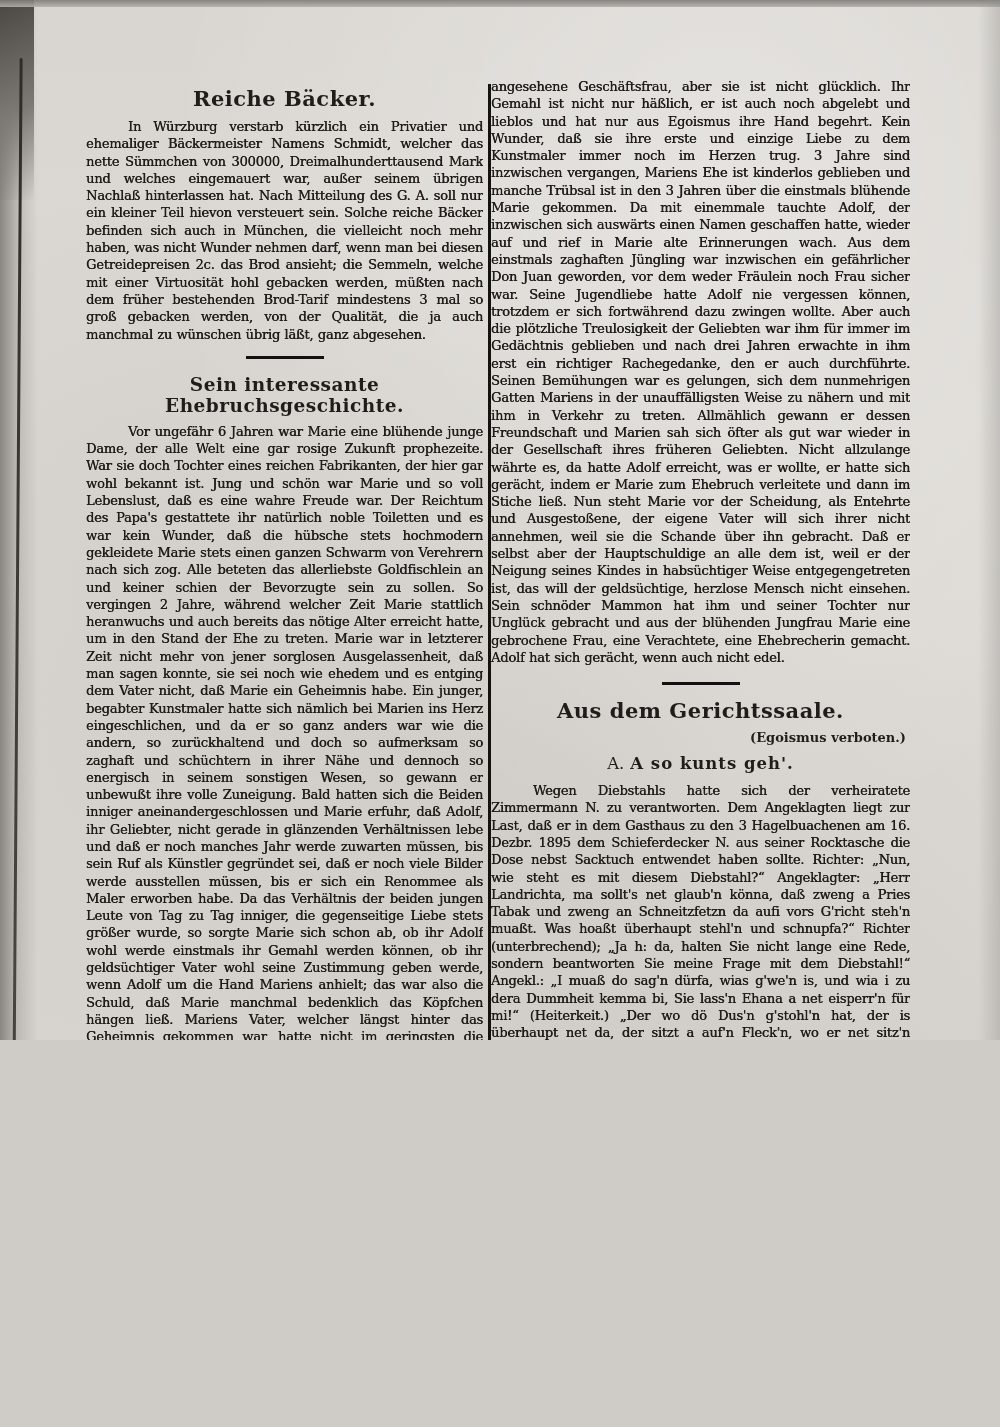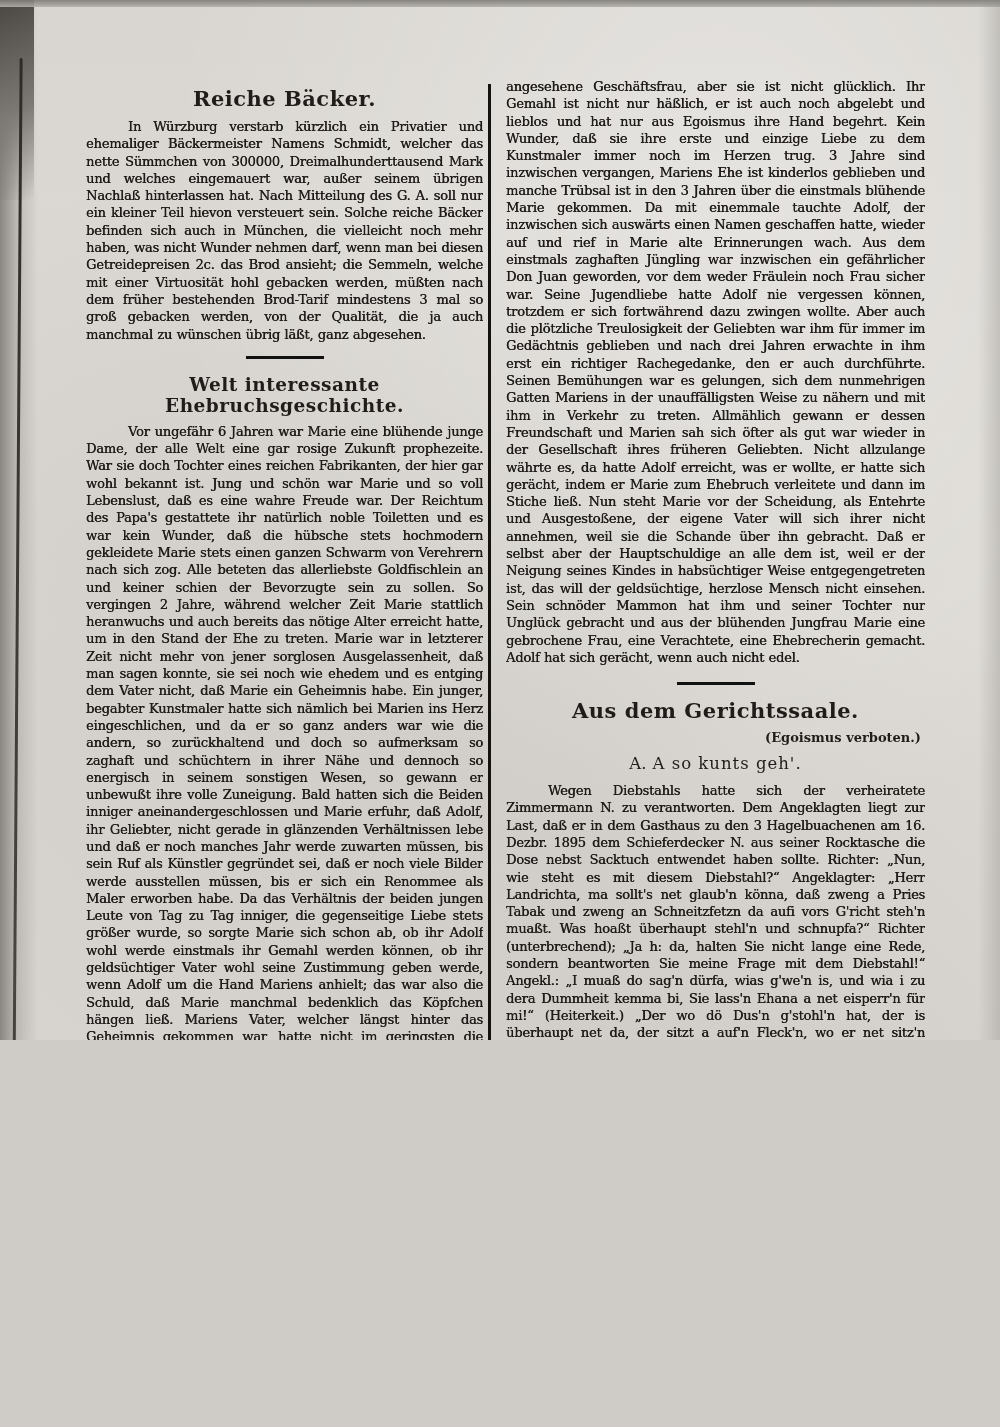--- a/index.html
+++ b/index.html
@@ -23,35 +23,35 @@
                  background:#2a2825; transform:rotate(6deg); transform-origin:left center; border-radius:2px; }
   .edge-top    { position:absolute; left:0; top:0; width:100%; height:7px;
                  background:linear-gradient(to bottom,#7d7b77,#b3b0ab); opacity:.9; }
   .edge-bottom { position:absolute; left:0; top:1404px; width:100%; height:23px;
                  background:linear-gradient(to bottom,#9d9a95 0 2px,#cbc8c3 2px,#d2cfca); }
   .edge-right  { position:absolute; right:0; top:0; width:22px; height:100%;
                  background:linear-gradient(to left, rgba(140,138,134,.35), rgba(140,138,134,0)); }
   
   .col        { position:absolute; overflow:hidden; }
   .col-left   { left:86px;  top:86px; width:397px; height:1268px; }
-  .col-right  { left:506px; top:78px; width:419px; height:1277px; }
+  .col-right  { left:491px; top:78px; width:419px; height:1277px; }
   .colrule    { position:absolute; left:488px; top:84px; width:3px; height:1262px; background:#14120f; }
   
   .headline   { font-weight:bold; text-align:center; letter-spacing:.5px; margin:0 0 7px; }
   .h-big      { font-size:21px; }
   .h-med      { font-size:18.5px; }
   .body       { margin:0; text-align:justify; font-size:13px; line-height:17.3px;
                 letter-spacing:-0.2px; word-spacing:.5px; text-shadow:.35px 0 0 #1f1c1a; }
   .indent     { text-indent:42px; }
   .rule       { width:78px; height:3px; background:#111; margin:13px auto 15px; }
   .rule2      { margin:16px auto 13px; }
   .notice     { text-align:right; font-size:13px; font-weight:bold; margin:1px 4px 9px 0; }
   .case-head  { text-align:center; font-size:16.5px; margin:0 0 9px; }
   .case-pre   { font-weight:normal; margin-right:6px; }
-  .case-tit   { font-weight:normal; letter-spacing:1px; }
+  .case-tit   { font-weight:bold; letter-spacing:1px; }
   .handnum    { position:absolute; left:474px; top:1338px; font-size:38px; color:#55534e;
                 font-family:"DejaVu Sans", sans-serif; font-style:italic;
                 transform:rotate(-13deg) skewX(-8deg); opacity:.85; letter-spacing:2px; }
 </style>
 </head>
 <body>
 
 <div class="scan">
 
   <div class="edge-left"></div>
@@ -61,21 +61,21 @@
   <div class="edge-top"></div>
   <div class="edge-right"></div>
   <div class="edge-bottom"></div>
 
   <div class="colrule"></div>
 
   <div class="col col-left">
     <h1 class="headline h-big">Reiche Bäcker.</h1>
     <p class="body indent">In Würzburg verstarb kürzlich ein Privatier und ehemaliger Bäckermeister Namens Schmidt, welcher das nette Sümmchen von 300000, Dreimalhunderttausend Mark und welches eingemauert war, außer seinem übrigen Nachlaß hinterlassen hat. Nach Mitteilung des G. A. soll nur ein kleiner Teil hievon versteuert sein. Solche reiche Bäcker befinden sich auch in München, die vielleicht noch mehr haben, was nicht Wunder nehmen darf, wenn man bei diesen Getreidepreisen 2c. das Brod ansieht; die Semmeln, welche mit einer Virtuosität hohl gebacken werden, müßten nach dem früher bestehenden Brod-Tarif mindestens 3 mal so groß gebacken werden, von der Qualität, die ja auch manchmal zu wünschen übrig läßt, ganz abgesehen.</p>
     <div class="rule"></div>
-    <h2 class="headline h-med">Welt interessante Ehebruchsgeschichte.</h2>
+    <h2 class="headline h-med">Sein interessante Ehebruchsgeschichte.</h2>
     <p class="body indent">Vor ungefähr 6 Jahren war Marie eine blühende junge Dame, der alle Welt eine gar rosige Zukunft prophezeite. War sie doch Tochter eines reichen Fabrikanten, der hier gar wohl bekannt ist. Jung und schön war Marie und so voll Lebenslust, daß es eine wahre Freude war. Der Reichtum des Papa's gestattete ihr natürlich noble Toiletten und es war kein Wunder, daß die hübsche stets hochmodern gekleidete Marie stets einen ganzen Schwarm von Verehrern nach sich zog. Alle beteten das allerliebste Goldfischlein an und keiner schien der Bevorzugte sein zu sollen. So vergingen 2 Jahre, während welcher Zeit Marie stattlich heranwuchs und auch bereits das nötige Alter erreicht hatte, um in den Stand der Ehe zu treten. Marie war in letzterer Zeit nicht mehr von jener sorglosen Ausgelassenheit, daß man sagen konnte, sie sei noch wie ehedem und es entging dem Vater nicht, daß Marie ein Geheimnis habe. Ein junger, begabter Kunstmaler hatte sich nämlich bei Marien ins Herz eingeschlichen, und da er so ganz anders war wie die andern, so zurückhaltend und doch so aufmerksam so zaghaft und schüchtern in ihrer Nähe und dennoch so energisch in seinem sonstigen Wesen, so gewann er unbewußt ihre volle Zuneigung. Bald hatten sich die Beiden inniger aneinandergeschlossen und Marie erfuhr, daß Adolf, ihr Geliebter, nicht gerade in glänzenden Verhältnissen lebe und daß er noch manches Jahr werde zuwarten müssen, bis sein Ruf als Künstler gegründet sei, daß er noch viele Bilder werde ausstellen müssen, bis er sich ein Renommee als Maler erworben habe. Da das Verhältnis der beiden jungen Leute von Tag zu Tag inniger, die gegenseitige Liebe stets größer wurde, so sorgte Marie sich schon ab, ob ihr Adolf wohl werde einstmals ihr Gemahl werden können, ob ihr geldsüchtiger Vater wohl seine Zustimmung geben werde, wenn Adolf um die Hand Mariens anhielt; das war also die Schuld, daß Marie manchmal bedenklich das Köpfchen hängen ließ. Mariens Vater, welcher längst hinter das Geheimnis gekommen war, hatte nicht im geringsten die Absicht, seine Tochter an einen vermögungslosen Künstler zu verheiraten und er war daher unausgesetzt bemüht, für seine Tochter einen ihm konvenierenden Freier zu finden. Eines Tages nun, Marie und Adolf hatten sich abends zuvor getroffen und gegenseitig Liebe und Treue versichert, entschloß sich der reiche Fabrikant, dem unerwünschten Verhältnis ein rasches und unerwartetes Ende zu bereiten, da er es für das beste hielt. Er rief Marien auf sein Zimmer und eröffnete ihr dort, daß der Sohn eines seiner besten Freunde um ihre Hand angehalten und von ihm die Zusage erhalten habe. Er wisse um die Liebeleien mit dem Kunstmaler, halte sie aber nur für unüberlegte Jugendthorheiten und hoffe, daß Marie sich keine Widerrede erlaube. Der Brautbewerber sei um 10 Jahre älter als Marie und besitze Vermögen und ein sehr rentables Geschäft. Wenn er auch nicht gerade schön sei, so wäre er doch sehr gut gebildet und gut in der Gesellschaft eingeführt. Die Geschichte mit dem Kunstmaler führe nie zu einem guten Ende und er gebe niemals seine Zustimmung. — Ein halbes Jahr darauf ist Marie die Frau des Werbers, eine wohl-</p>
   </div>
 
   <div class="col col-right">
     <p class="body">angesehene Geschäftsfrau, aber sie ist nicht glücklich. Ihr Gemahl ist nicht nur häßlich, er ist auch noch abgelebt und lieblos und hat nur aus Egoismus ihre Hand begehrt. Kein Wunder, daß sie ihre erste und einzige Liebe zu dem Kunstmaler immer noch im Herzen trug. 3 Jahre sind inzwischen vergangen, Mariens Ehe ist kinderlos geblieben und manche Trübsal ist in den 3 Jahren über die einstmals blühende Marie gekommen. Da mit einemmale tauchte Adolf, der inzwischen sich auswärts einen Namen geschaffen hatte, wieder auf und rief in Marie alte Erinnerungen wach. Aus dem einstmals zaghaften Jüngling war inzwischen ein gefährlicher Don Juan geworden, vor dem weder Fräulein noch Frau sicher war. Seine Jugendliebe hatte Adolf nie vergessen können, trotzdem er sich fortwährend dazu zwingen wollte. Aber auch die plötzliche Treulosigkeit der Geliebten war ihm für immer im Gedächtnis geblieben und nach drei Jahren erwachte in ihm erst ein richtiger Rachegedanke, den er auch durchführte. Seinen Bemühungen war es gelungen, sich dem nunmehrigen Gatten Mariens in der unauffälligsten Weise zu nähern und mit ihm in Verkehr zu treten. Allmählich gewann er dessen Freundschaft und Marien sah sich öfter als gut war wieder in der Gesellschaft ihres früheren Geliebten. Nicht allzulange währte es, da hatte Adolf erreicht, was er wollte, er hatte sich gerächt, indem er Marie zum Ehebruch verleitete und dann im Stiche ließ. Nun steht Marie vor der Scheidung, als Entehrte und Ausgestoßene, der eigene Vater will sich ihrer nicht annehmen, weil sie die Schande über ihn gebracht. Daß er selbst aber der Hauptschuldige an alle dem ist, weil er der Neigung seines Kindes in habsüchtiger Weise entgegengetreten ist, das will der geldsüchtige, herzlose Mensch nicht einsehen. Sein schnöder Mammon hat ihm und seiner Tochter nur Unglück gebracht und aus der blühenden Jungfrau Marie eine gebrochene Frau, eine Verachtete, eine Ehebrecherin gemacht. Adolf hat sich gerächt, wenn auch nicht edel.</p>
     <div class="rule rule2"></div>
     <h2 class="headline h-big" style="margin-bottom:7px;">Aus dem Gerichtssaale.</h2>
     <div class="notice">(Egoismus verboten.)</div>
     <h3 class="case-head">
       <span class="case-pre">A.</span><span class="case-tit">A so kunts geh'.</span>

